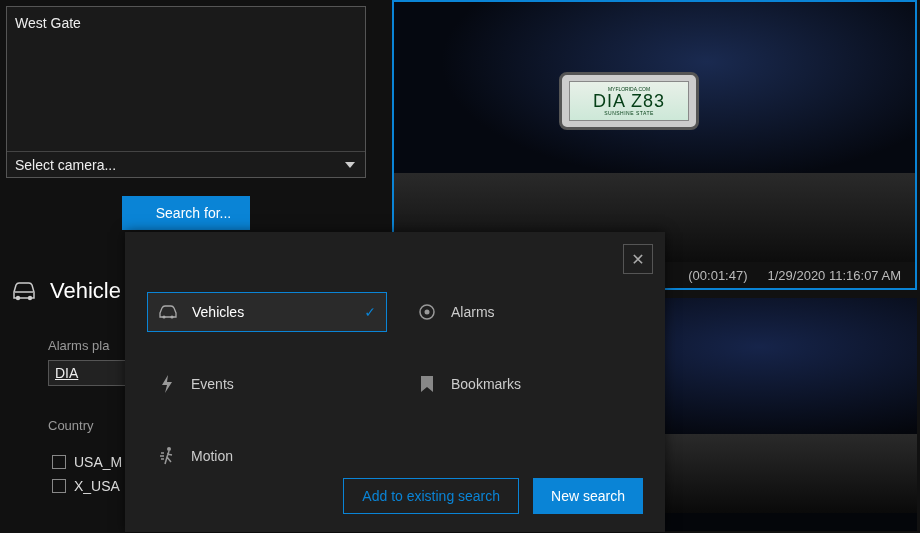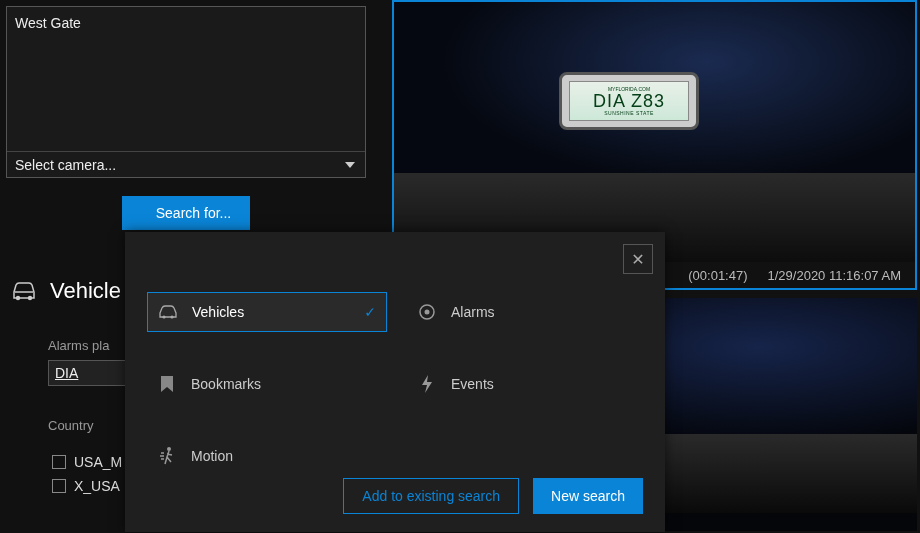--- a/index.html
+++ b/index.html
@@ -350,33 +350,33 @@
           <circle cx="9" cy="9" r="7" fill="none" stroke="#999" stroke-width="1.5"></circle>
           <circle cx="9" cy="9" r="2.5" fill="#999"></circle>
         </svg>
       </span>
       <span>Alarms</span>
     </div>
 
     <div class="opt">
       <span class="ico">
         <svg width="14" height="18" viewBox="0 0 14 18">
+          <path d="M8 0 L2 10 L7 10 L5 18 L12 7 L7 7 Z" fill="#999"></path>
+        </svg>
+      </span>
+      <span>Events</span>
+    </div>
+
+    <div class="opt">
+      <span class="ico">
+        <svg width="14" height="18" viewBox="0 0 14 18">
           <path d="M1 1 L13 1 L13 17 L7 12 L1 17 Z" fill="#888"></path>
         </svg>
       </span>
       <span>Bookmarks</span>
-    </div>
-
-    <div class="opt">
-      <span class="ico">
-        <svg width="14" height="18" viewBox="0 0 14 18">
-          <path d="M8 0 L2 10 L7 10 L5 18 L12 7 L7 7 Z" fill="#999"></path>
-        </svg>
-      </span>
-      <span>Events</span>
     </div>
 
     <div class="opt">
       <span class="ico">
         <svg width="18" height="20" viewBox="0 0 18 20">
           <circle cx="11" cy="3" r="2" fill="#999"></circle>
           <path d="M11 5 L9 11 L7 18 M9 11 L13 16 M9 8 L14 9 M6 7 L3 7 M6 10 L2 10 M6 13 L3 13" stroke="#999" stroke-width="1.5" fill="none"></path>
         </svg>
       </span>
       <span>Motion</span>

